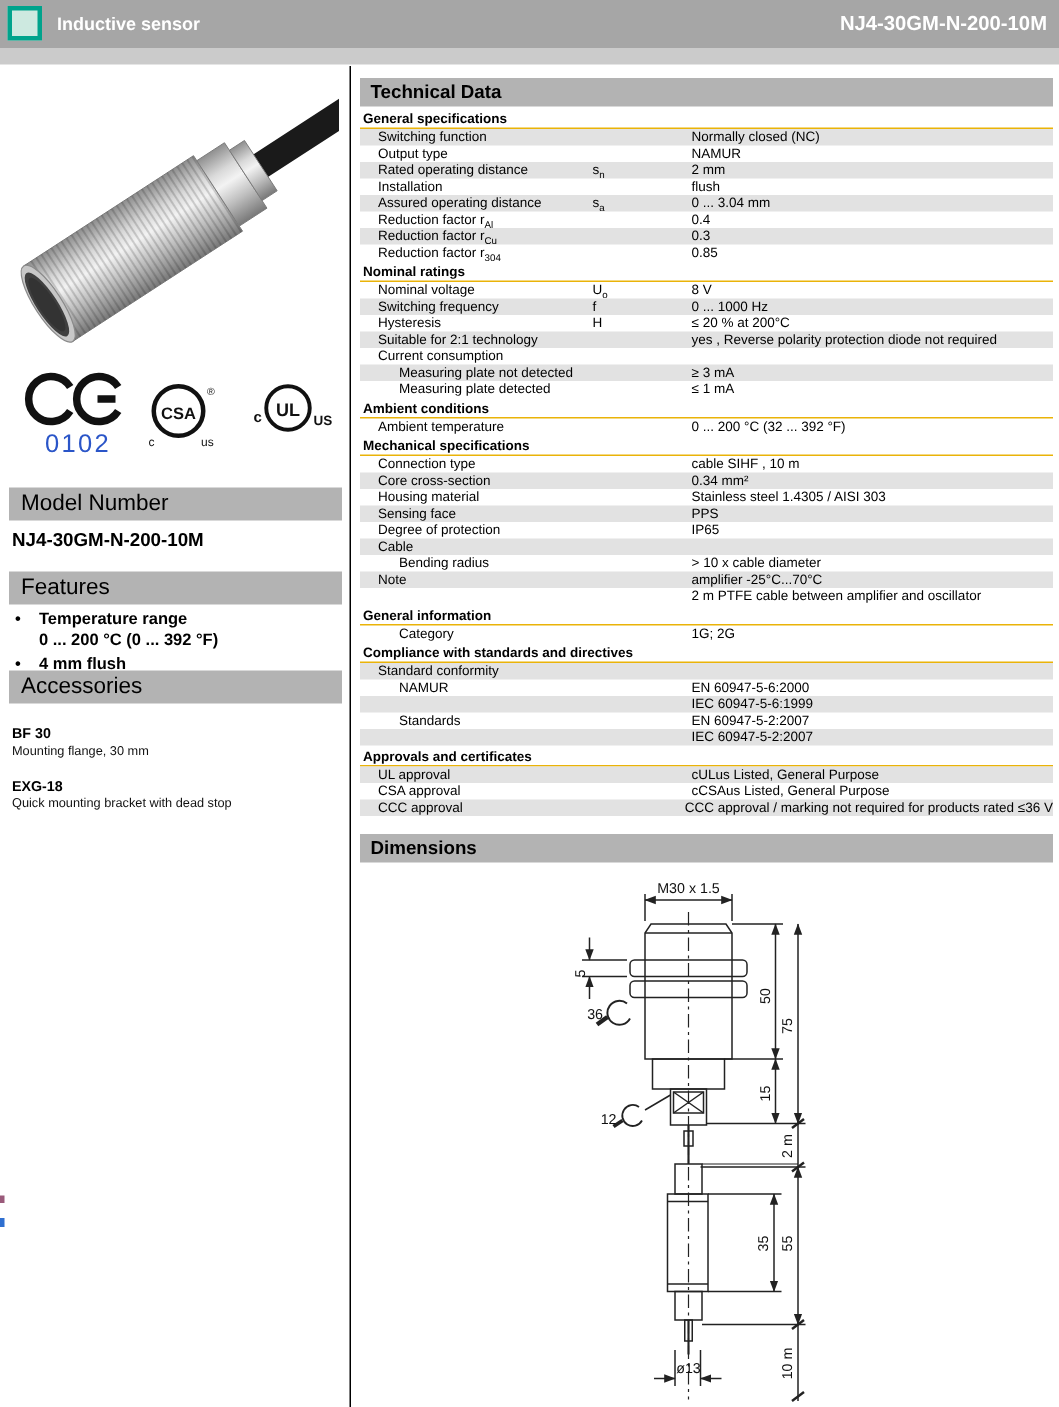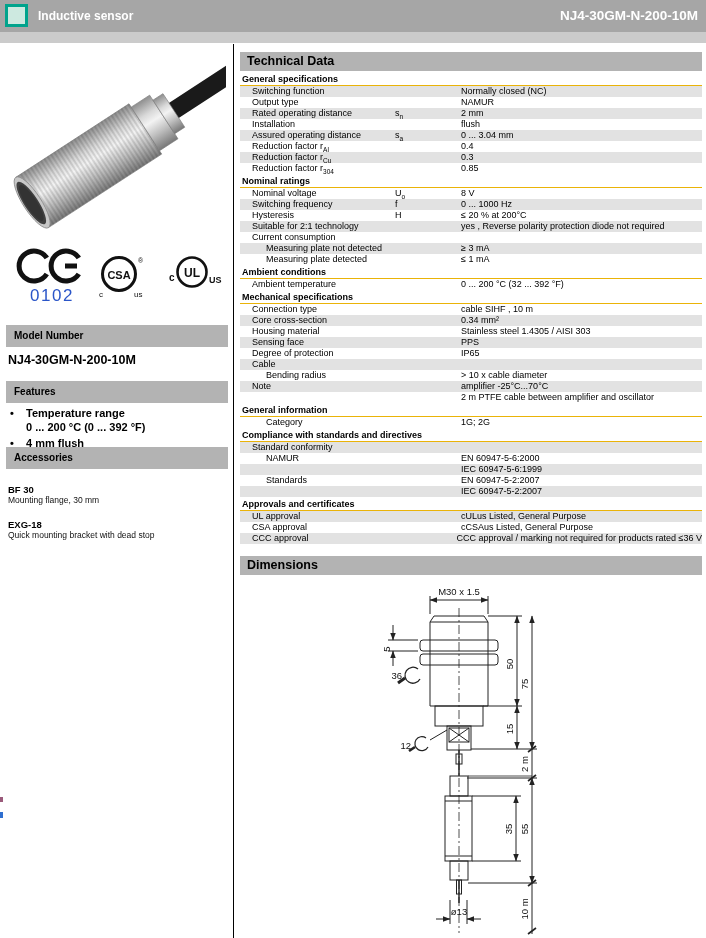--- a/index.html
+++ b/index.html
@@ -8,21 +8,21 @@
   
   .topbar{position:absolute;left:0;top:0;width:706px;height:32px;background:#a6a6a6;}
   .topbar .sq{position:absolute;left:5px;top:4px;width:23px;height:23px;background:#cde9e0;border:3px solid #00a38c;box-sizing:border-box;}
   .topbar .ttl{position:absolute;left:38px;top:0;height:32px;line-height:32px;font-size:12px;font-weight:bold;color:#fff;}
   .topbar .mdl{position:absolute;right:8px;top:0;height:32px;line-height:32px;font-size:13.5px;font-weight:bold;color:#fff;}
   .substrip{position:absolute;left:0;top:32px;width:706px;height:11px;background:#cbcbcb;}
   .divider{position:absolute;left:233px;top:44px;width:1px;height:894px;background:#000;}
   
   .photo{position:absolute;left:6px;top:48px;width:220px;height:194px;background:#fff;}
   .marks{position:absolute;left:6px;top:246px;width:226px;height:62px;}
-  .lbar{position:absolute;left:6px;width:222px;height:22px;background:#b3b3b3;font-size:10px;font-weight:bold;line-height:22px;padding-left:8px;box-sizing:border-box;}
+  .lbar{position:absolute;left:6px;width:222px;height:22px;background:#b3b3b3;font-size:15px;font-weight:normal;line-height:22px;padding-left:8px;box-sizing:border-box;}
   .lmodel{position:absolute;left:8px;top:353px;font-size:12.5px;font-weight:bold;}
   .feat{position:absolute;left:8px;top:407px;width:220px;font-size:11px;font-weight:bold;line-height:13.5px;}
   .feat .fi{position:relative;padding-left:18px;margin-bottom:3px;}
   .feat .fi::before{content:"•";position:absolute;left:2px;top:0;}
   .acc{position:absolute;left:8px;top:470px;width:222px;}
   .acc .an{font-size:9.5px;font-weight:bold;line-height:11px;margin-top:14px;}
   .acc .ad{font-size:8.5px;line-height:10px;color:#111;}
   .artifact{position:absolute;left:0;}
   
   .rbar{position:absolute;left:240px;width:462px;height:19px;background:#b3b3b3;font-size:12.5px;font-weight:bold;line-height:19px;padding-left:7px;box-sizing:border-box;}

